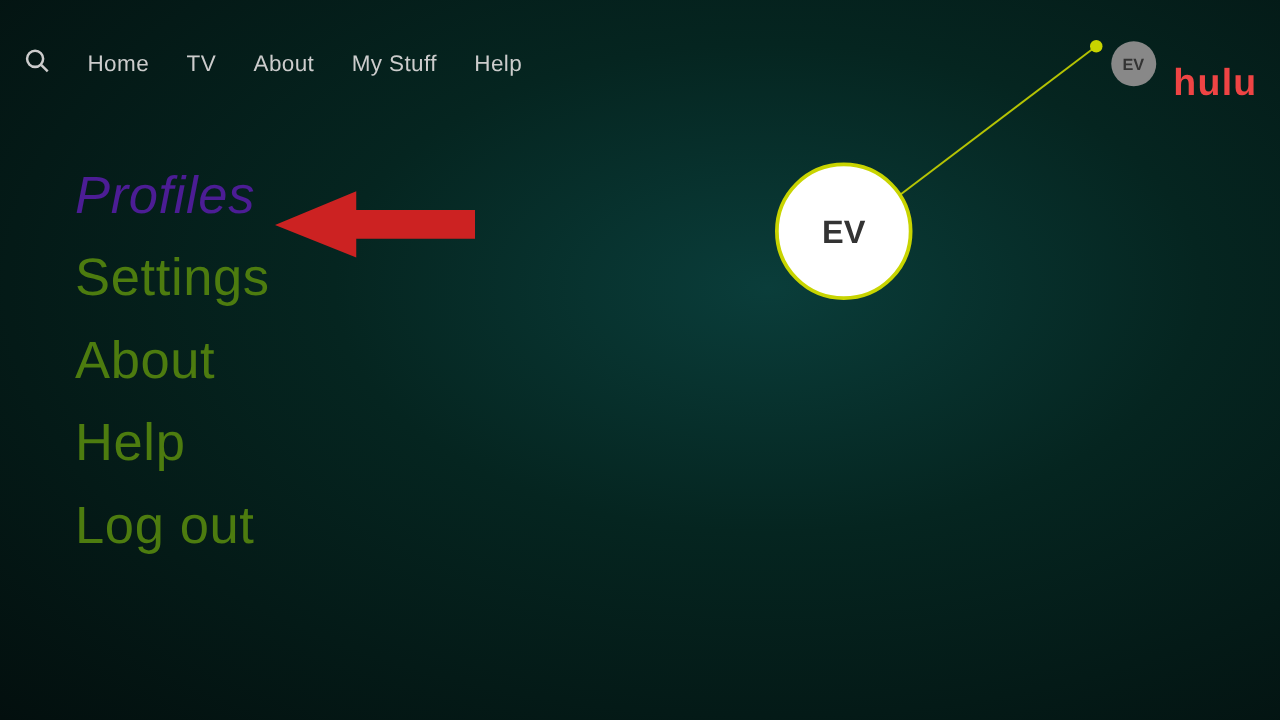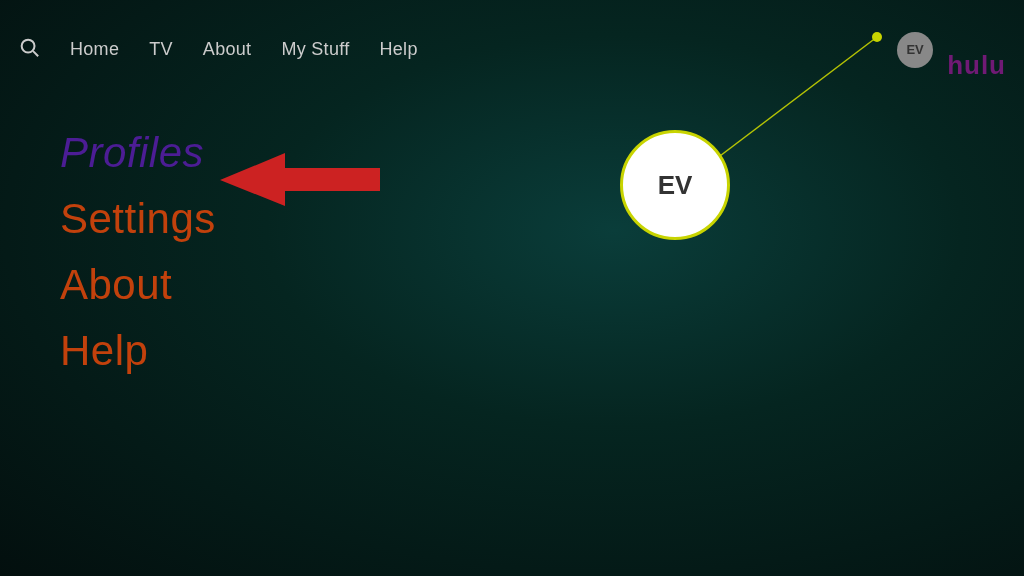--- a/index.html
+++ b/index.html
@@ -53,37 +53,37 @@
       background: #888;
       display: flex;
       align-items: center;
       justify-content: center;
       font-size: 13px;
       font-weight: bold;
       color: #333;
     }
 
     .hulu-logo {
-      font-size: 26px;
+      font-size: 30px;
       font-weight: bold;
-      color: #701a75;
+      color: #ef4444;
       letter-spacing: 1px;
       margin-top: 32px;
     }
 
     
     .main {
       padding: 30px 60px;
       position: relative;
     }
 
     .menu-item {
       font-size: 42px;
       font-weight: 300;
-      color: #c2410c;
+      color: #4d7c0f;
       margin-bottom: 18px;
       cursor: pointer;
       letter-spacing: 0.5px;
     }
 
     .menu-item:first-child {
       color: #4c1d95;
       font-style: italic;
     }
 
@@ -146,20 +146,21 @@
     <div class="avatar-small">EV</div>
     <span class="hulu-logo">hulu</span>
   </div>
 </nav>
 
 <main class="main">
   <div class="menu-item">Profiles</div>
   <div class="menu-item">Settings</div>
   <div class="menu-item">About</div>
   <div class="menu-item">Help</div>
+  <div class="menu-item">Log out</div>
 </main>
 
 <svg style="position:absolute; top:148px; left:215px; width:170px; height:65px;" xmlns="http://www.w3.org/2000/svg">
 
   <polygon points="165,20 70,20 70,5 5,32 70,58 70,43 165,43" fill="#cc2222"></polygon>
 </svg>
 
 <div class="avatar-large-container">
   <div class="avatar-large">EV</div>
 </div>

